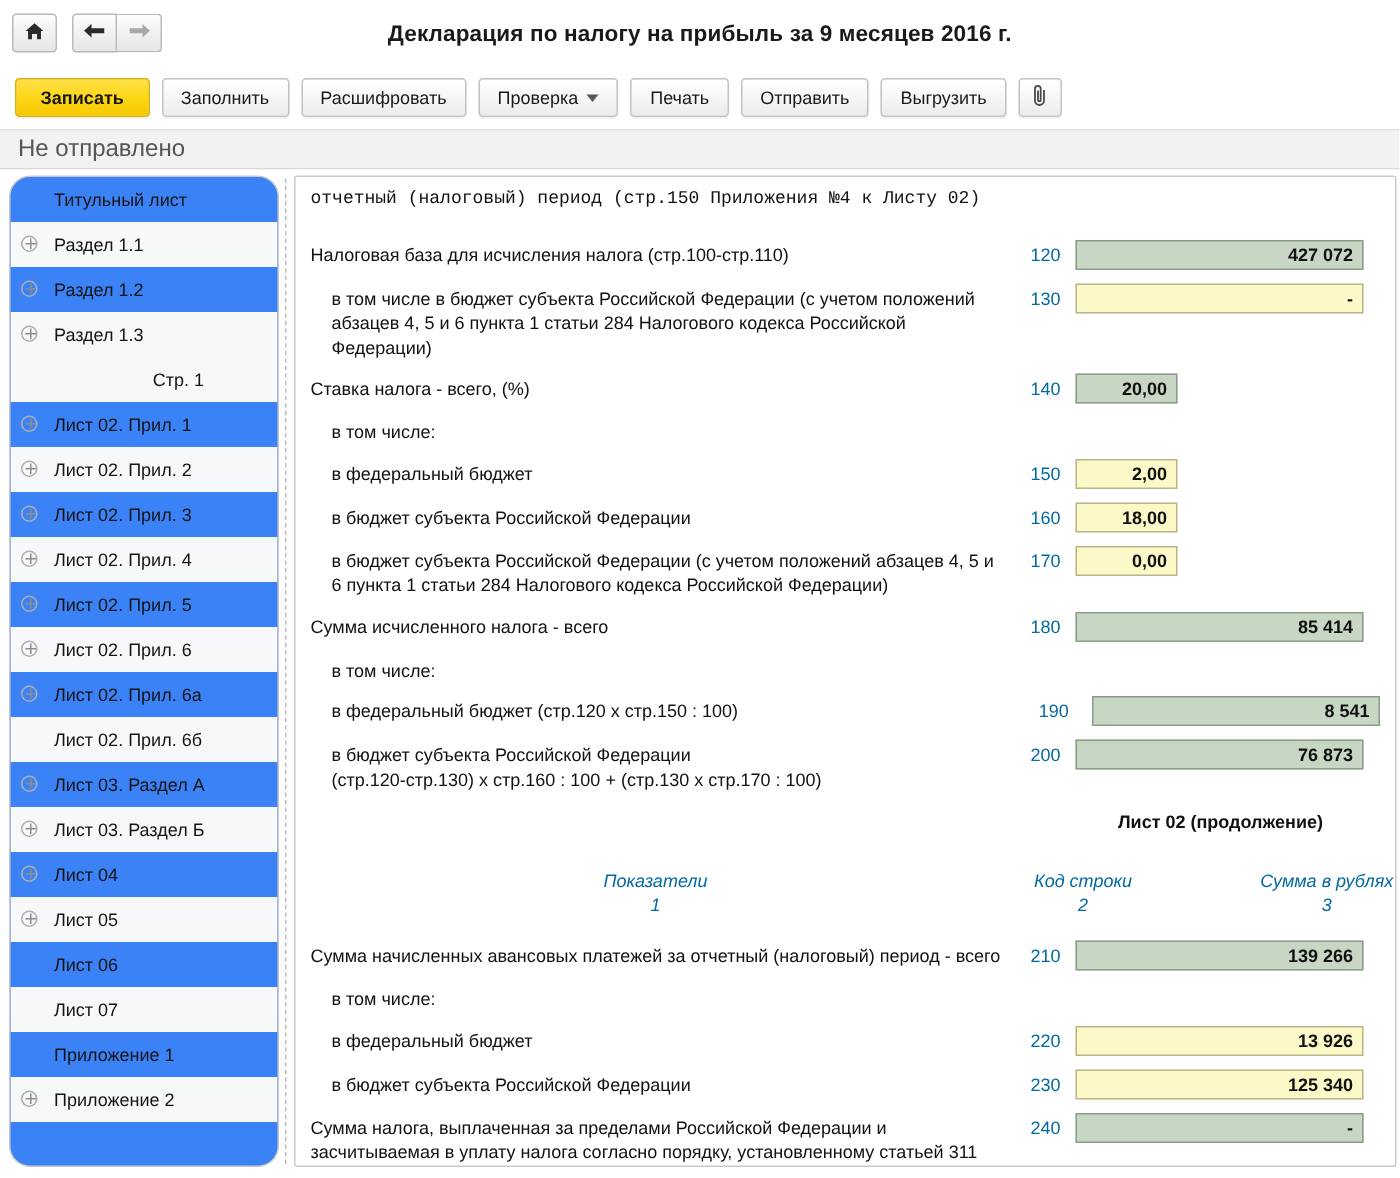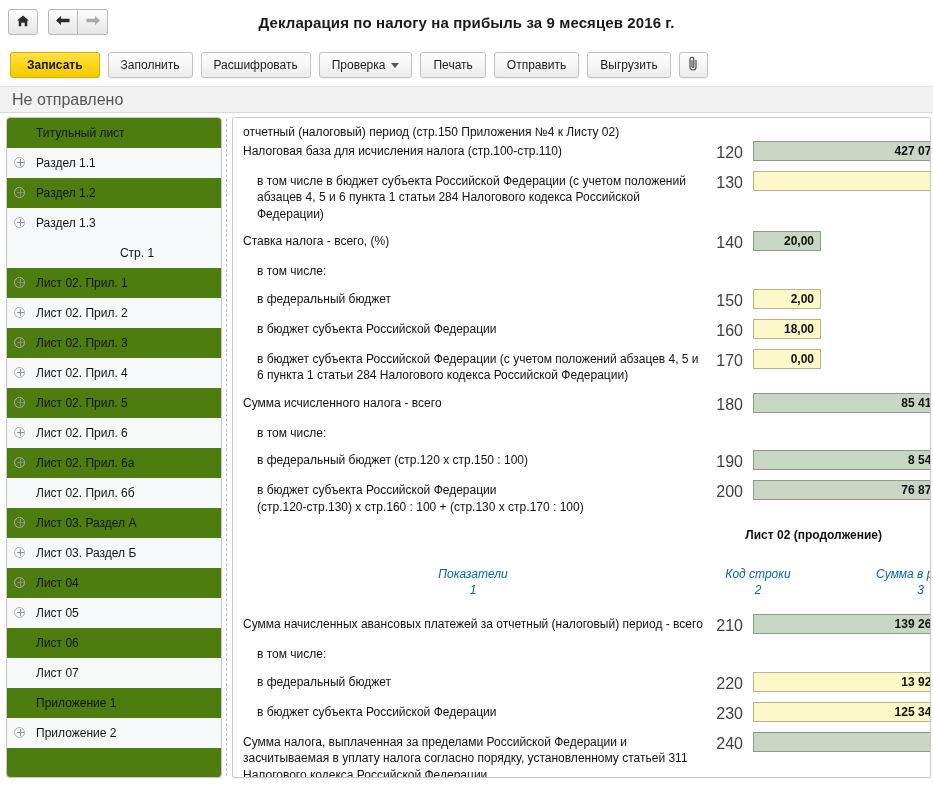--- a/index.html
+++ b/index.html
@@ -129,24 +129,24 @@
   .body-split {
     display: flex;
     height: 665px;
     background: #ffffff;
     padding: 4px 2px 0 6px;
     box-sizing: border-box;
   }
 
   
   .tree-wrap {
-    width: 216px;
+    width: 180px;
     border: 1px solid #c9c9c9;
-    border-radius: 4px;
-    background: #4d7c0f;
+    border-radius: 14px;
+    background: #3b82f6;
     overflow: hidden;
     box-sizing: border-box;
     flex: 0 0 auto;
   }
   .tree-row {
     height: 30px;
     display: flex;
     align-items: center;
     padding-left: 6px;
     box-sizing: border-box;
@@ -235,22 +235,22 @@
     font-size: 12px;
     line-height: 16.5px;
     color: #111;
     padding-top: 2px;
   }
   .fdesc.ind1 { padding-left: 14px; flex-basis: 446px; width: 446px;}
   .fcode {
     flex: 0 0 40px;
     width: 40px;
     text-align: right;
-    font-size: 16px;
-    color: #404040;
+    font-size: 12px;
+    color: #0369a1;
     padding-top: 3px;
     padding-right: 10px;
   }
   .fval {
     flex: 0 0 auto;
   }
   .field {
     height: 20px;
     line-height: 19px;
     box-sizing: border-box;
@@ -468,21 +468,21 @@
           <span class="tree-label">Приложение 2</span>
         </div>
       </div>
   </div>
 
   <div class="splitter"></div>
 
   <div class="form-wrap">
     <div class="form-inner">
 
-      <div class="plain-line" style="margin-bottom:0;">отчетный (налоговый) период (стр.150 Приложения №4 к Листу 02)</div>
+      <div class="plain-line" style="margin-bottom:19px;font-family:Liberation Mono, monospace;">отчетный (налоговый) период (стр.150 Приложения №4 к Листу 02)</div>
 
       <div id="rows-host-1">
           <div class="frow" style="margin-bottom: 9px;">
             <div class="fdesc">Налоговая база для исчисления налога (стр.100-стр.110)</div>
             <div class="fcode">120</div>
             <div class="fval">
               <div class="field green wide">427 072</div>
             </div>
           </div>
           <div class="frow" style="margin-bottom: 9px;">

